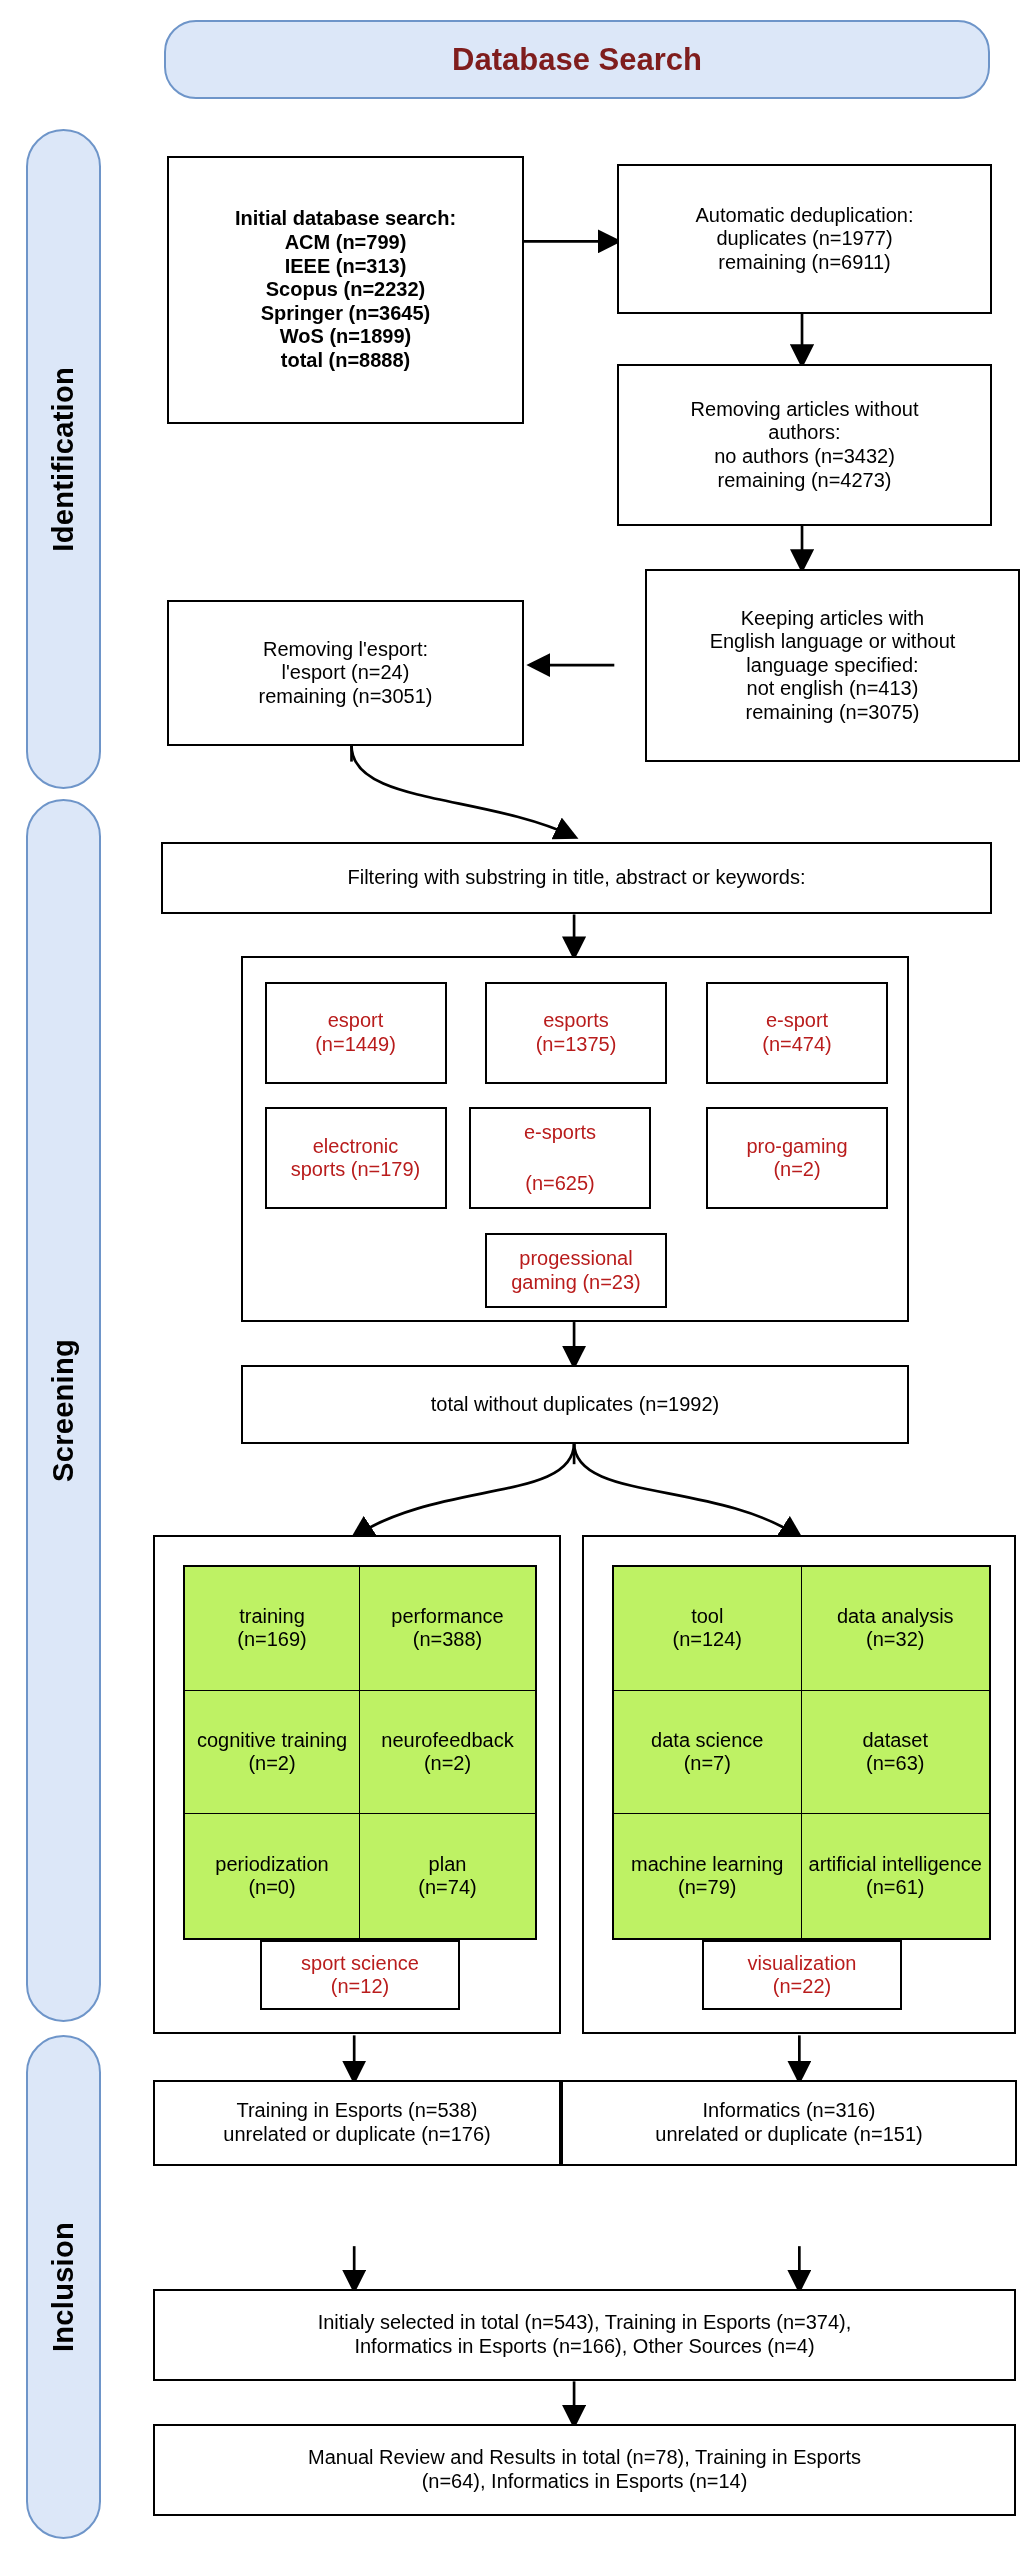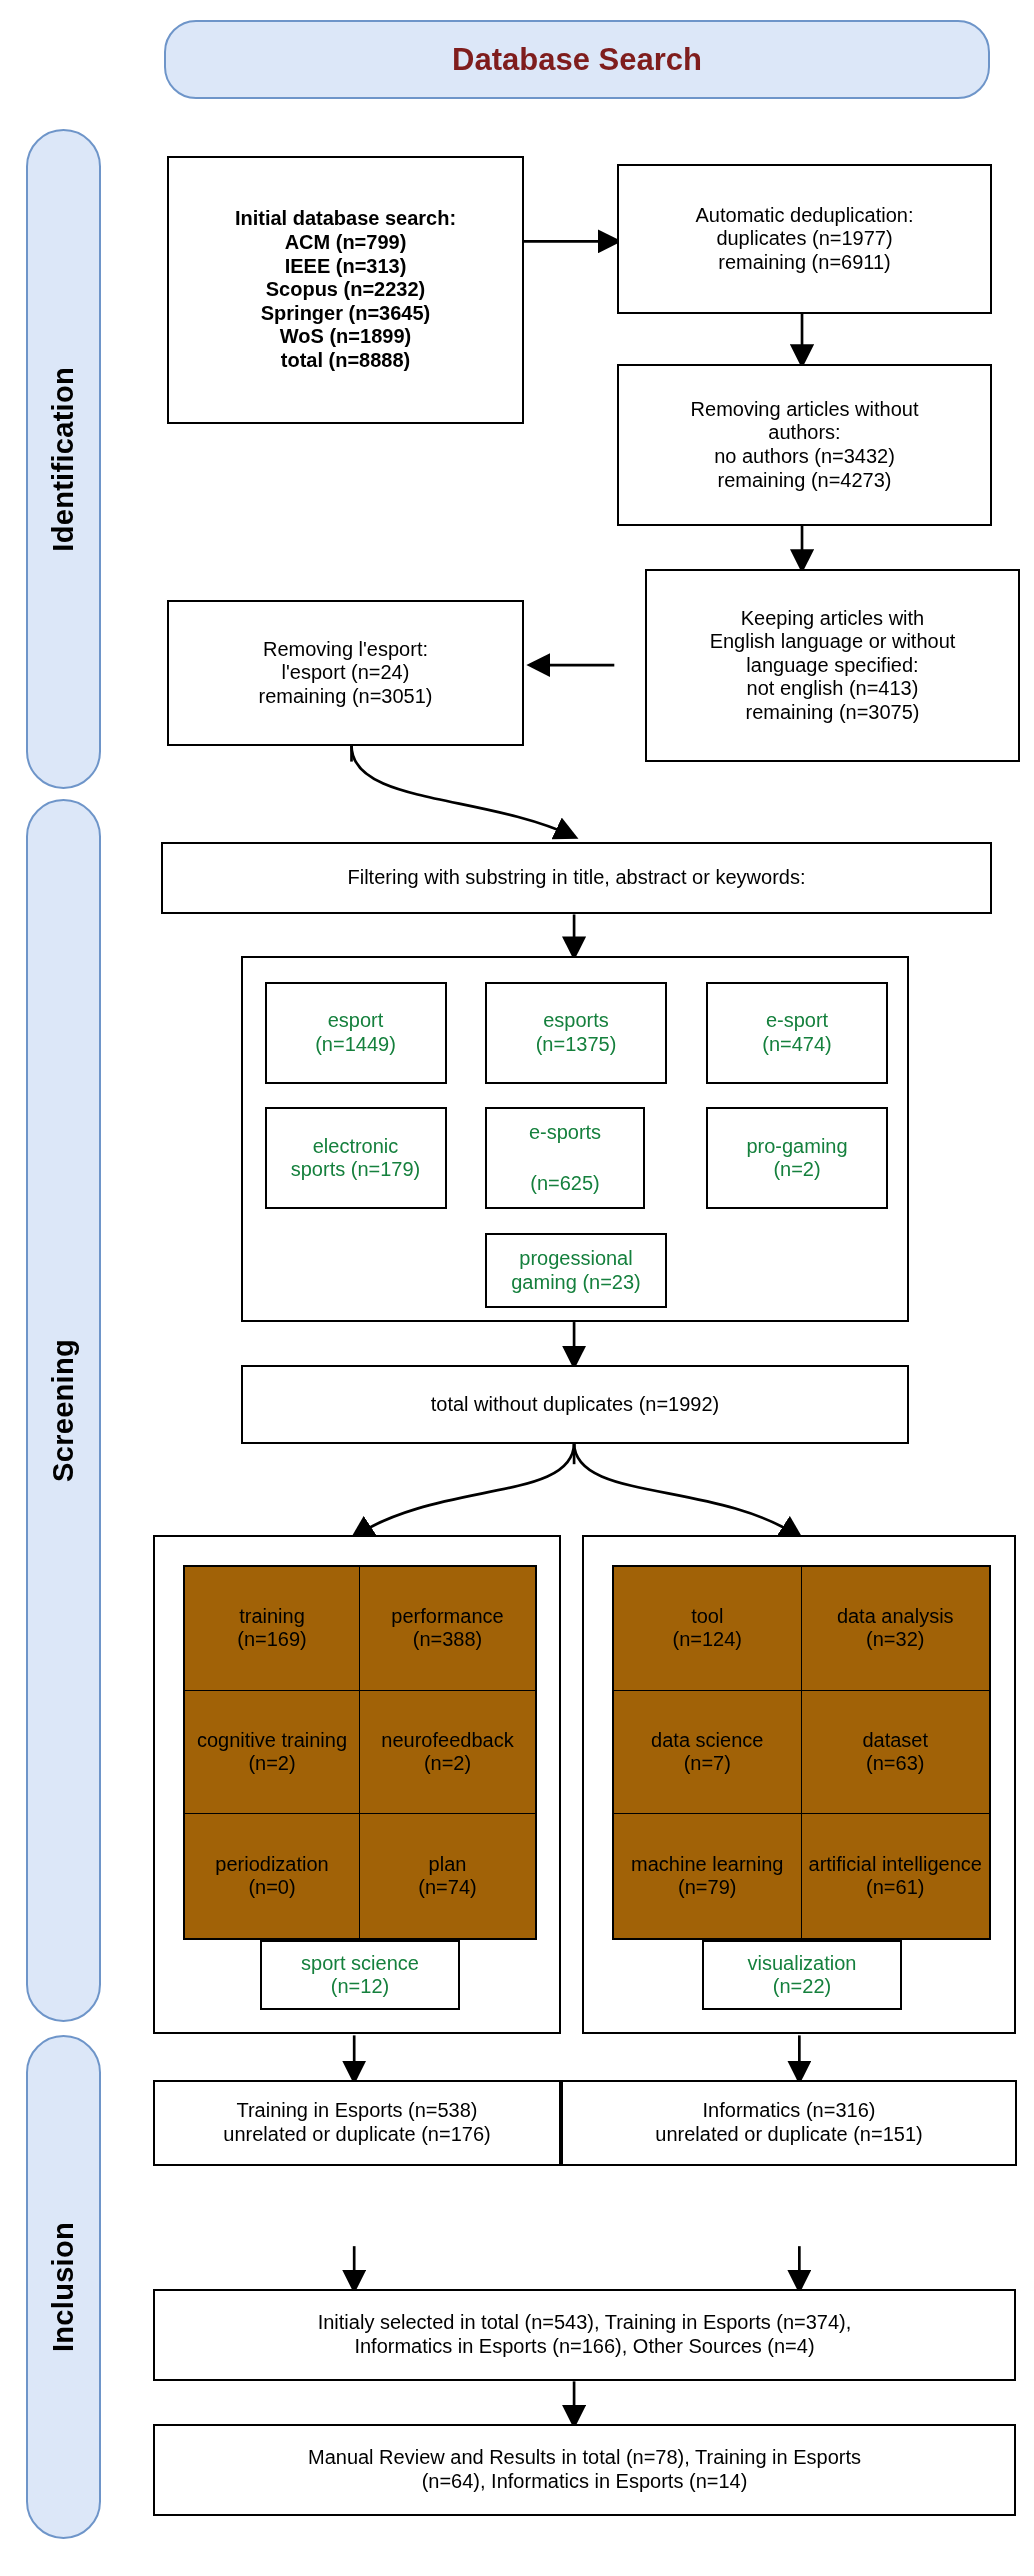--- a/index.html
+++ b/index.html
@@ -83,33 +83,33 @@
     border: 2.1px solid #000000;
     display: flex;
     flex-direction: column;
     align-items: center;
     justify-content: center;
     text-align: center;
   }
   .cell .line {
     font-size: 20px;
     line-height: 1.16;
-    color: #15803d;
+    color: #b91c1c;
   }
 
   
   .tbl {
     position: absolute;
     border: 2.1px solid #000000;
     display: grid;
     background: #000;
     gap: 0;
   }
   .tbl .tcell {
-    background: #a16207;
+    background: #bef264;
     display: flex;
     flex-direction: column;
     align-items: center;
     justify-content: center;
     text-align: center;
     border-right: 1.6px solid #000;
     border-bottom: 1.6px solid #000;
   }
   .tbl .tcell .line {
     font-size: 20px;
@@ -240,21 +240,21 @@
     </div>
     <div class="cell" style="left:463px; top:23.6px; width:182px; height:102px;">
       <span class="line">e-sport</span>
       <span class="line">(n=474)</span>
     </div>
 
     <div class="cell" style="left:21.5px; top:149px; width:182px; height:102px;">
       <span class="line">electronic</span>
       <span class="line">sports (n=179)</span>
     </div>
-    <div class="cell" style="left:242px; top:149px; width:160px; height:102px;gap:28px;">
+    <div class="cell" style="left:226px; top:149px; width:182px; height:102px;gap:28px;">
       <span class="line">e-sports</span>
       <span class="line">(n=625)</span>
     </div>
     <div class="cell" style="left:463px; top:149px; width:182px; height:102px;">
       <span class="line">pro-gaming</span>
       <span class="line">(n=2)</span>
     </div>
 
     <div class="cell" style="left:242px; top:275px; width:182px; height:75px;">
       <span class="line">progessional</span>

